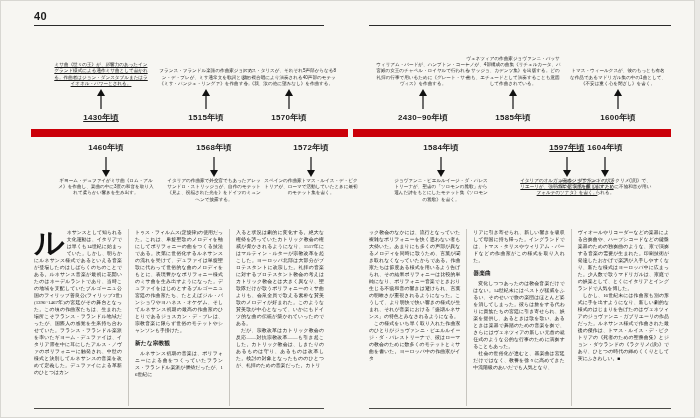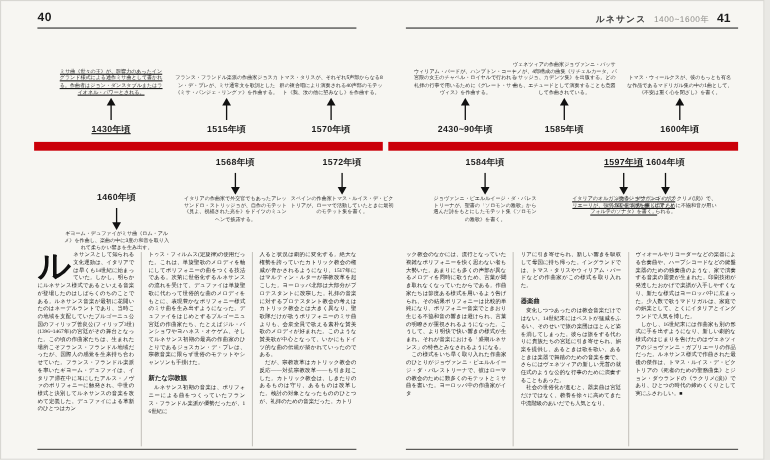--- a/index.html
+++ b/index.html
@@ -35,25 +35,20 @@
   .brule{position:absolute;top:407px;height:1px;background:#4a4a47;}
 </style>
 </head>
 <body>
 
 <div id="spread">
 
   <div class="pagenum" style="left:33px;">40</div>
   <div class="hrule" style="top:24px;left:33px;width:290px;"></div>
 
-  <div class="rheader">
-    <span class="sect">ルネサンス</span>
-    <span class="years">1400~1600年</span>
-    <span class="pn">41</span>
-  </div>
   <div class="hrule" style="top:24px;left:368px;width:302px;"></div>
 
   <div class="redbar" style="left:30px;width:317px;"></div>
   <div class="redbar" style="left:352px;width:318px;"></div>
 
   <div id="tl-layer">
       <div class="tl-item tl-top" style="left: 100px; text-decoration: underline;">
         <div class="tl-desc">ミサ曲《世々の王》が、影響力のあったイングランド様式による通作ミサ曲として書かれる。作曲者はジョン・ダンスタブルまたはライオネル・パワーとされる。</div>
         <div class="tl-arrow">
           <svg width="12" height="20" viewBox="0 0 12 20">
@@ -66,21 +61,21 @@
       <div class="tl-item tl-top" style="left: 205px; align-items: center;">
         <div class="tl-desc">フランス・フランドル楽派の作曲家ジョスカン・デ・プレが、ミサ通常文を歌詞とした《ミサ・パンジェ・リングァ》を作曲する。</div>
         <div class="tl-arrow">
           <svg width="12" height="20" viewBox="0 0 12 20">
             <line x1="6" y1="20" x2="6" y2="5" stroke="#111" stroke-width="1.2"></line>
             <polygon points="2,7 10,7 6,0" fill="#111"></polygon>
           </svg>
         </div>
         <div class="tl-date">1515年頃</div>
       </div>
-      <div class="tl-item tl-top" style="left: 300px; justify-content: center;">
+      <div class="tl-item tl-top" style="left: 288px; justify-content: center;">
         <div class="tl-desc">トマス・タリスが、それぞれ5声部からなる8群の複合唱により演奏される40声部のモテット《我、汝の他に望みなし》を作曲する。</div>
         <div class="tl-arrow">
           <svg width="12" height="20" viewBox="0 0 12 20">
             <line x1="6" y1="20" x2="6" y2="5" stroke="#111" stroke-width="1.2"></line>
             <polygon points="2,7 10,7 6,0" fill="#111"></polygon>
           </svg>
         </div>
         <div class="tl-date">1570年頃</div>
       </div>
       <div class="tl-item tl-top" style="left: 422px;">
@@ -106,21 +101,21 @@
       <div class="tl-item tl-top" style="left: 617px;">
         <div class="tl-desc">トマス・ウィールクスが、彼のもっとも有名な作品であるマドリガル集の中の1曲として、《不安は重く心を閉ざし》を書く。</div>
         <div class="tl-arrow">
           <svg width="12" height="20" viewBox="0 0 12 20">
             <line x1="6" y1="20" x2="6" y2="5" stroke="#111" stroke-width="1.2"></line>
             <polygon points="2,7 10,7 6,0" fill="#111"></polygon>
           </svg>
         </div>
         <div class="tl-date">1600年頃</div>
       </div>
-      <div class="tl-item tl-bot" style="left: 105px; margin-top: 32px;">
+      <div class="tl-item tl-bot" style="left: 105px;">
         <div class="tl-date">1460年頃</div>
         <div class="tl-arrow">
           <svg width="12" height="20" viewBox="0 0 12 20">
             <line x1="6" y1="0" x2="6" y2="15" stroke="#111" stroke-width="1.2"></line>
             <polygon points="2,13 10,13 6,20" fill="#111"></polygon>
           </svg>
         </div>
         <div class="tl-desc">ギヨーム・デュファイがミサ曲《ロム・アルメ》を作曲し、楽曲の中に3度の和音を取り入れて柔らかい響きを生み出す。</div>
       </div>
       <div class="tl-item tl-bot" style="left: 213px;">

